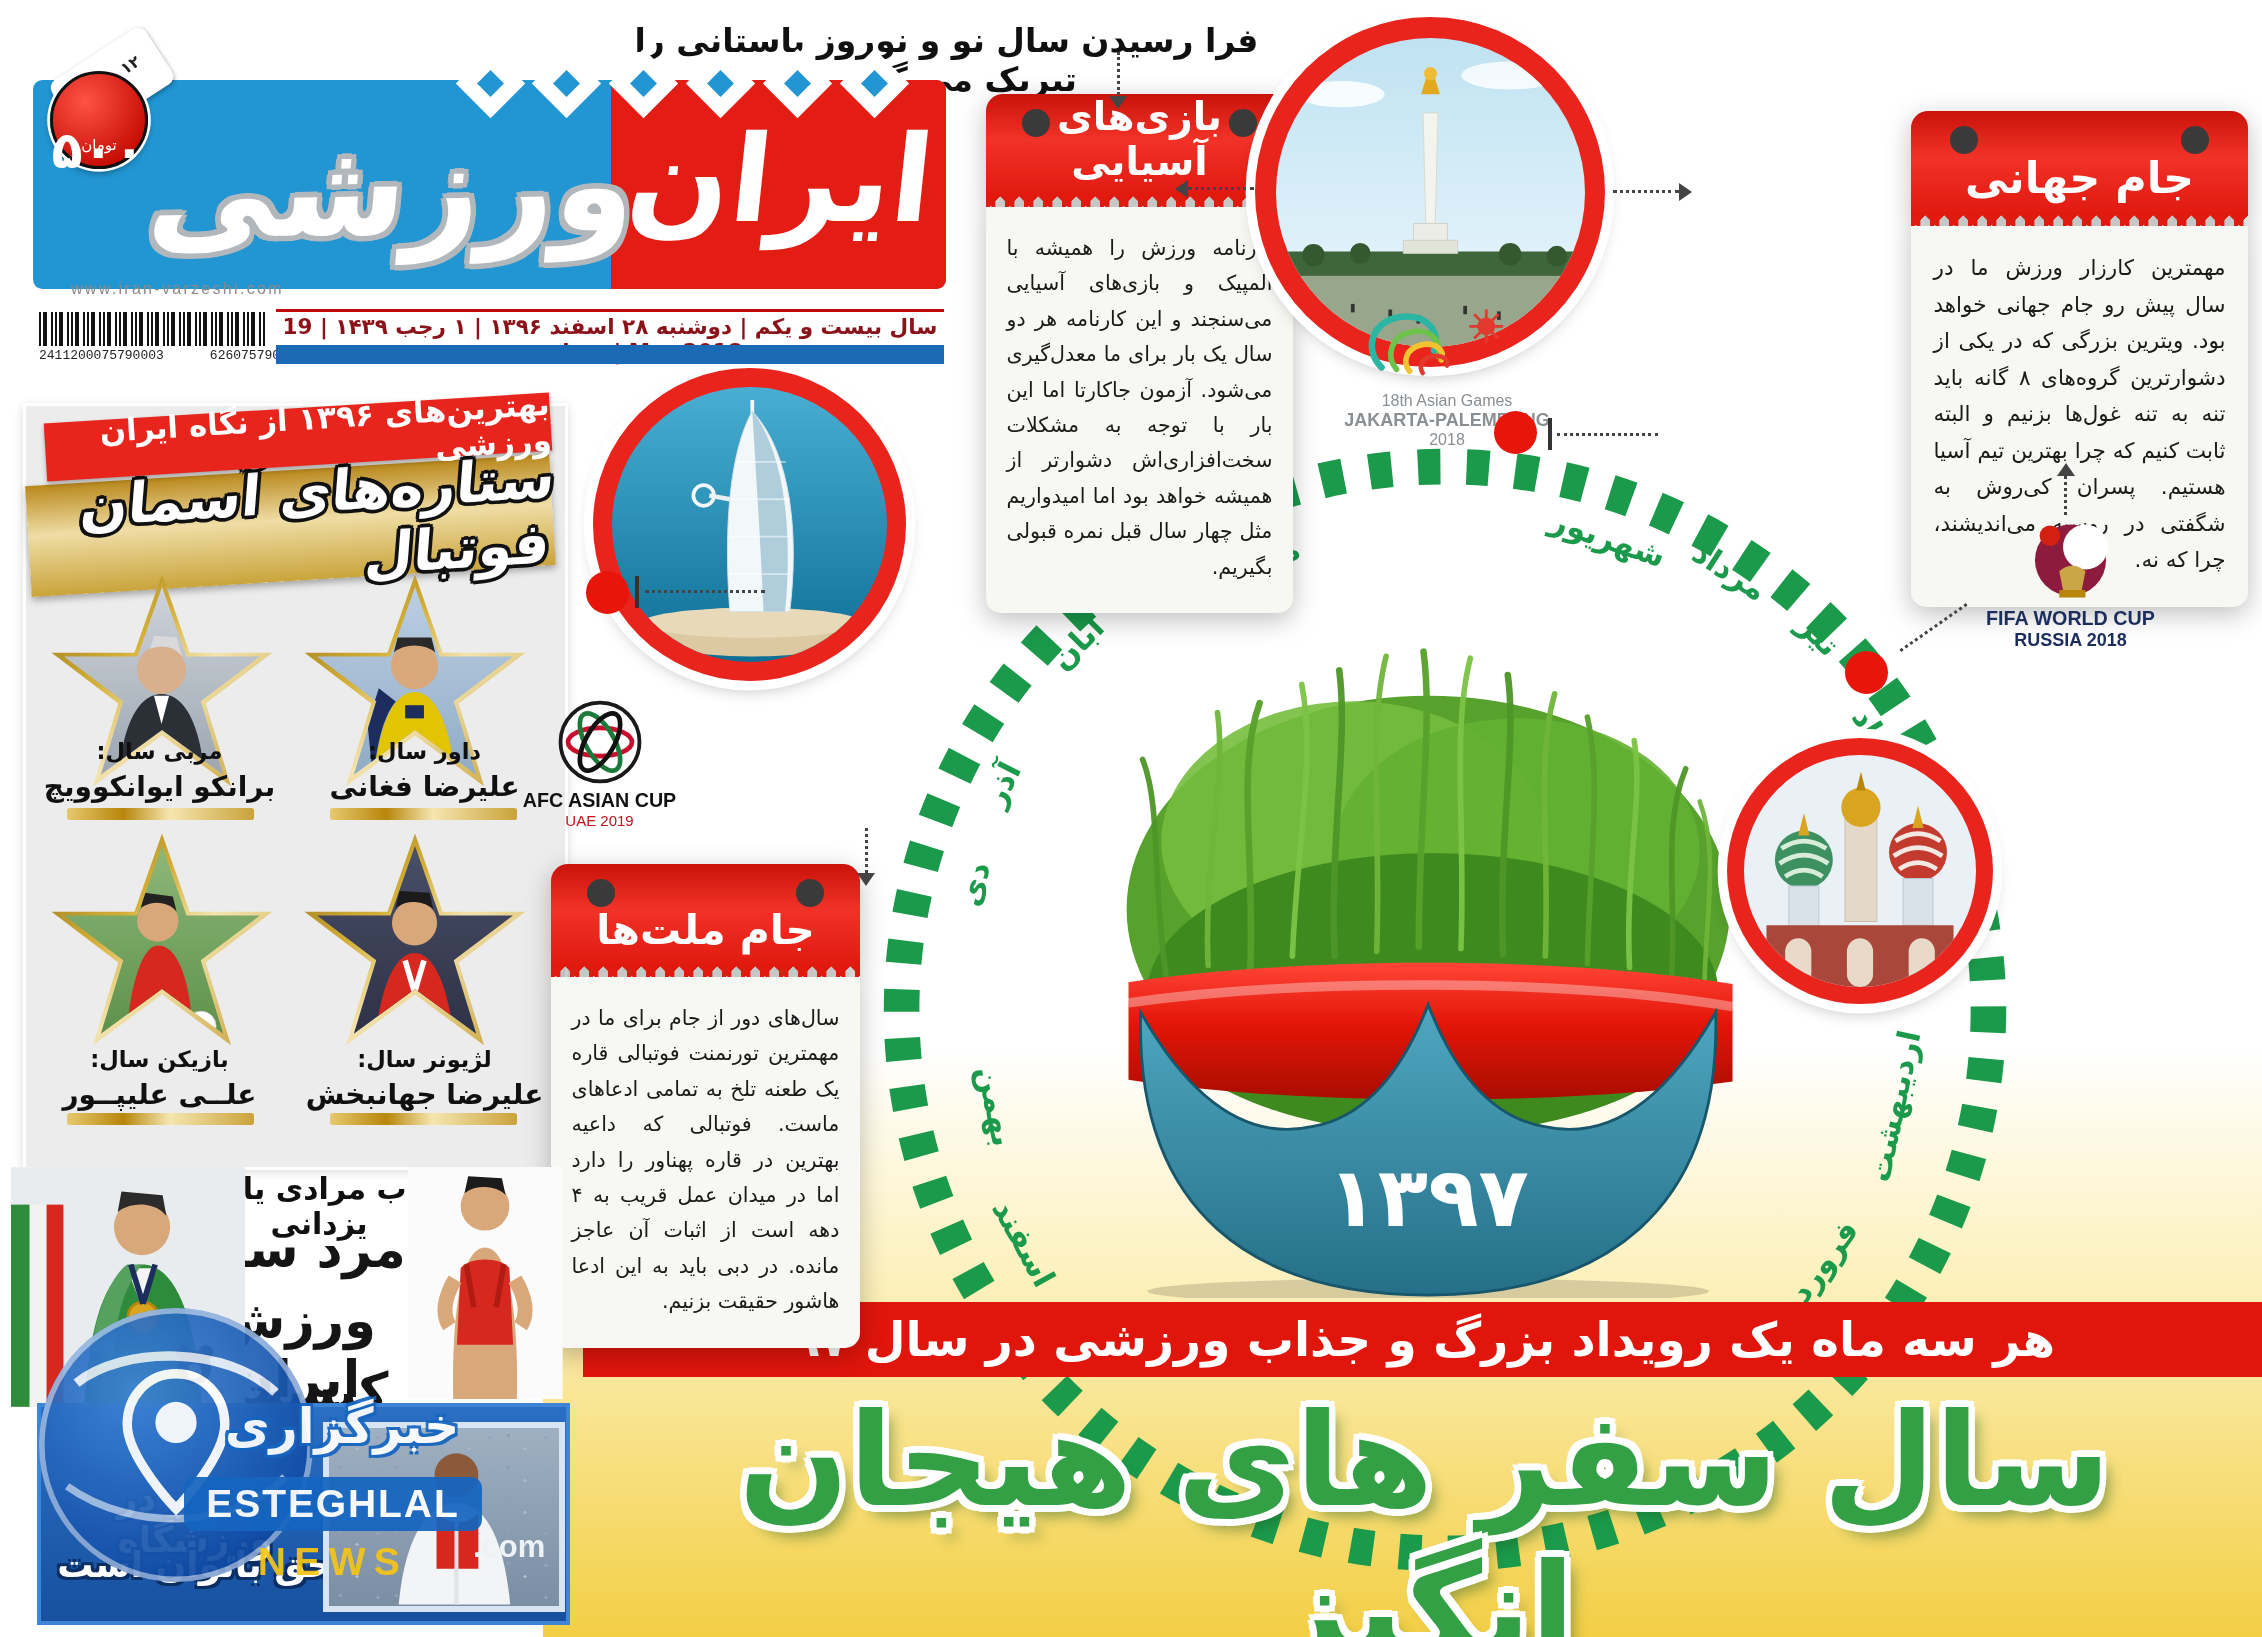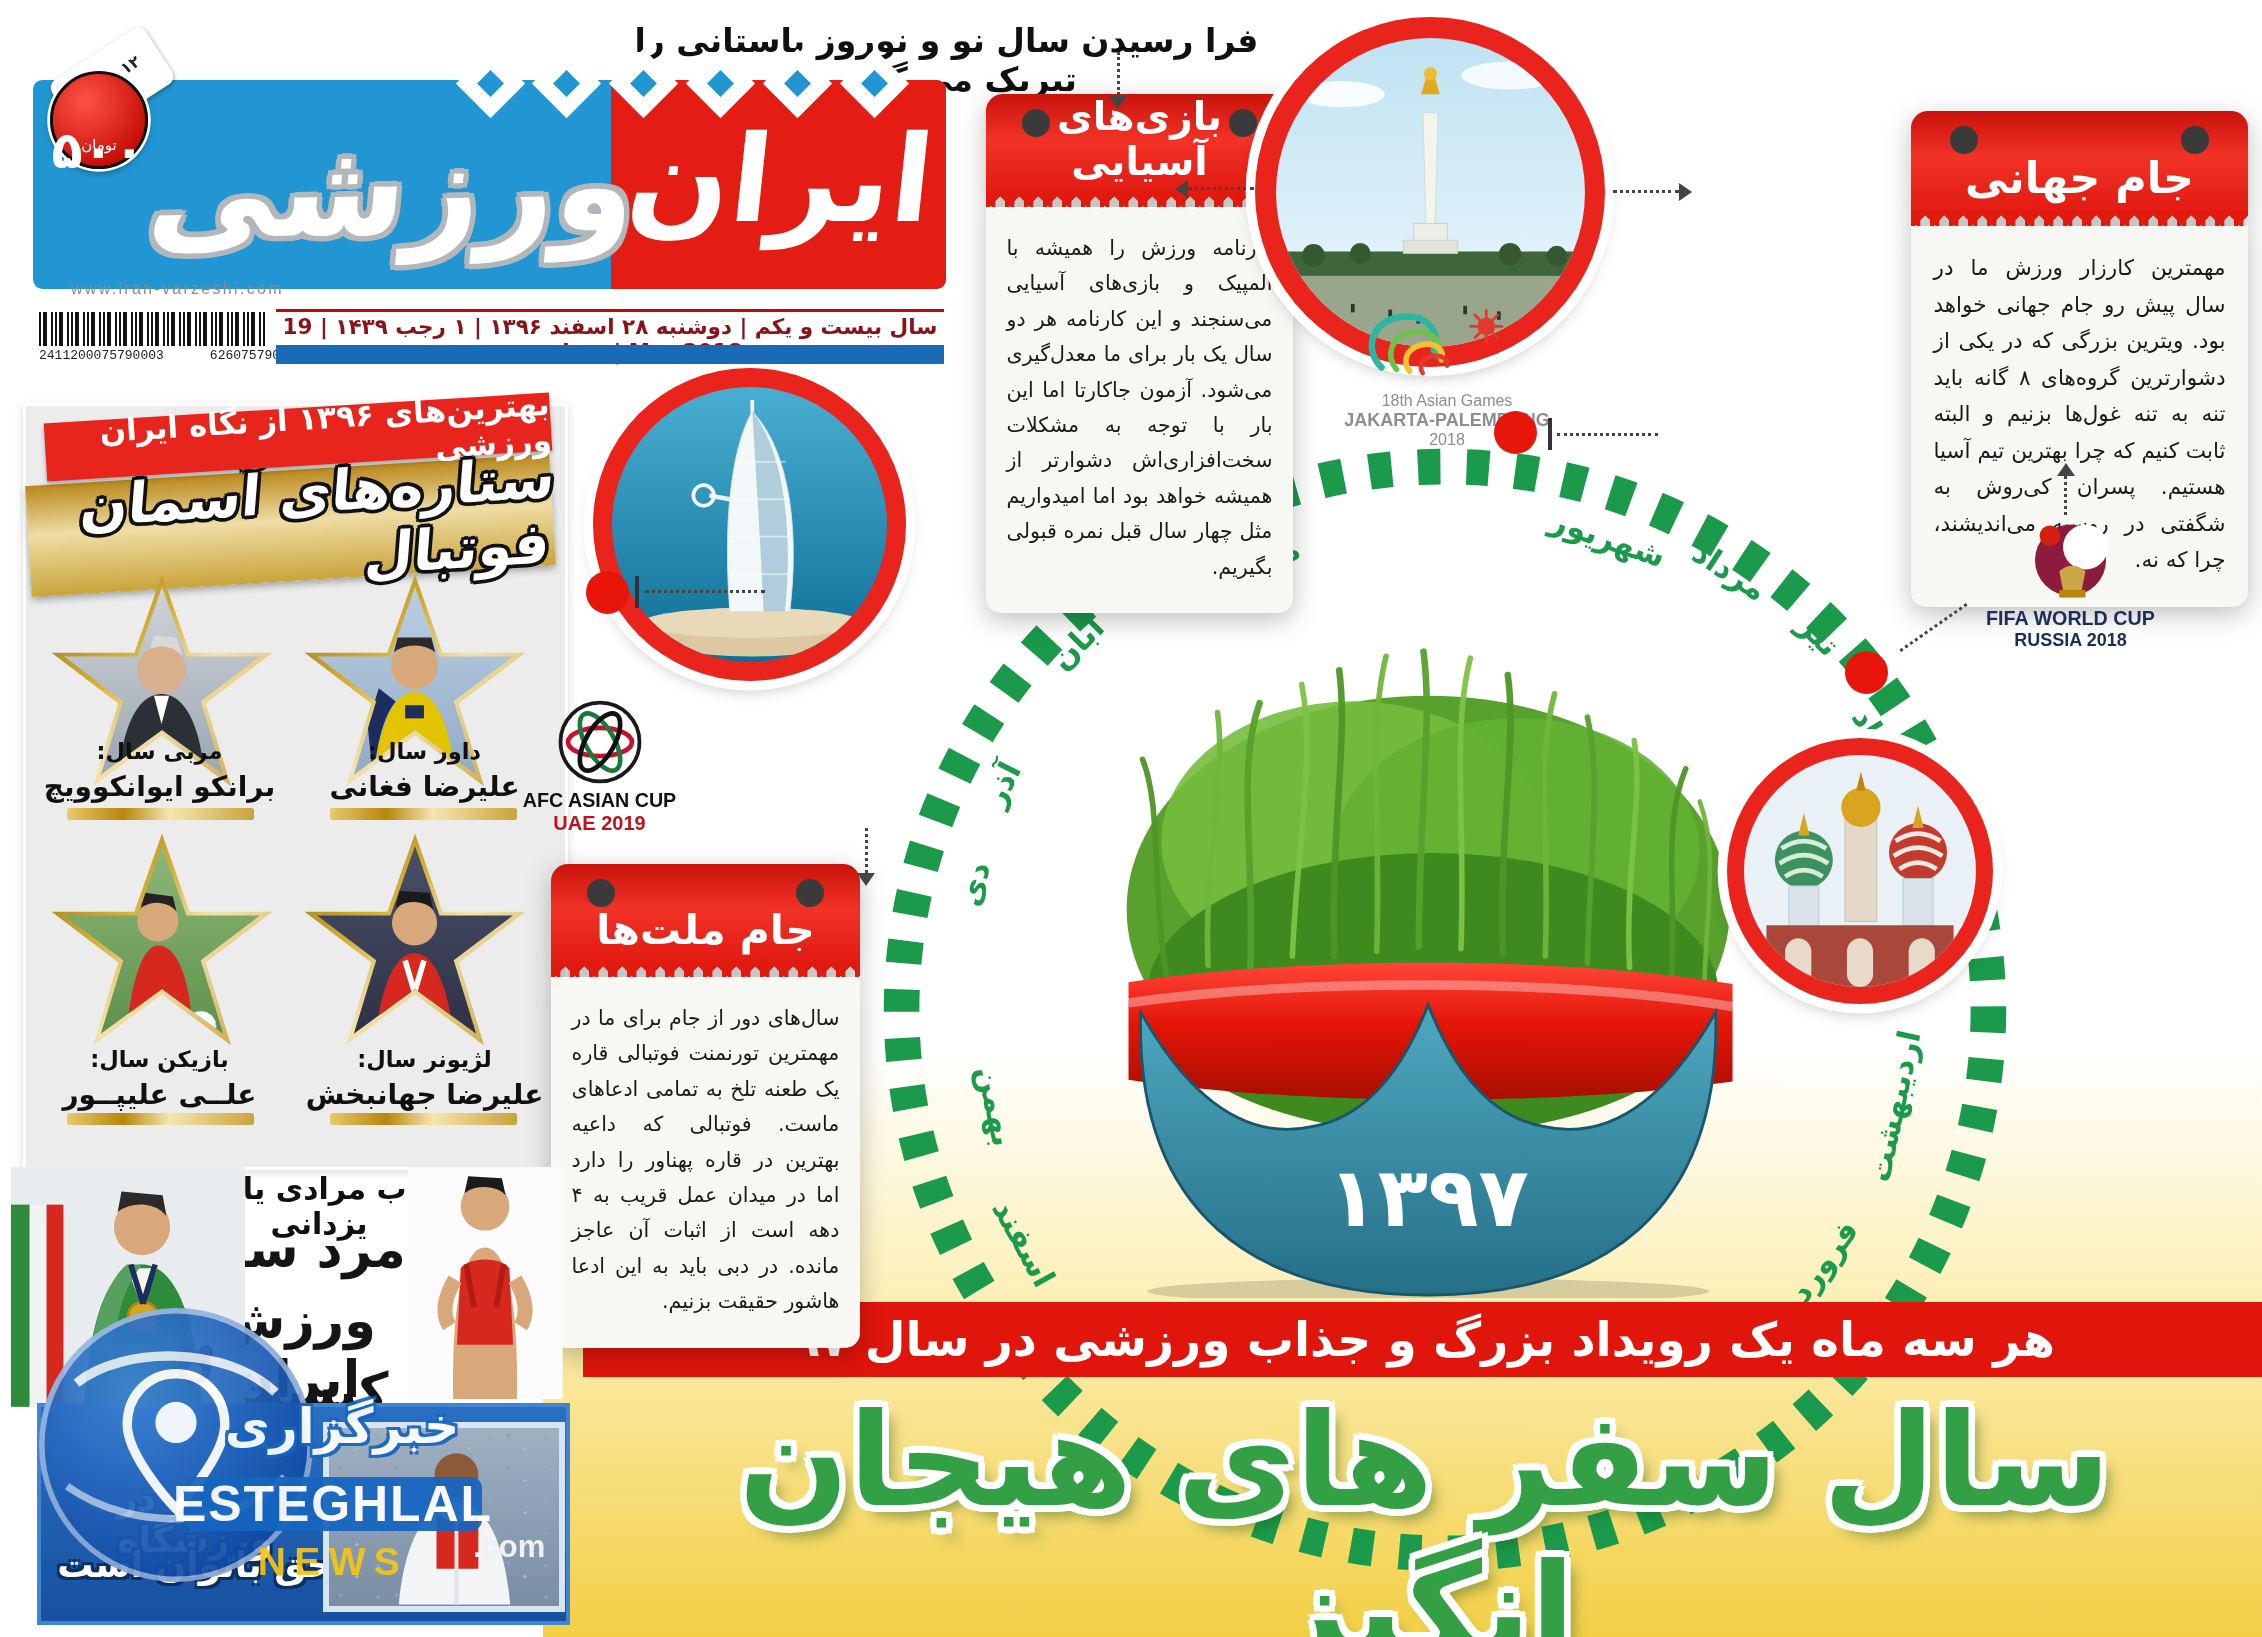--- a/index.html
+++ b/index.html
@@ -111,21 +111,21 @@
       linear-gradient(180deg,#9fb0c2,#7a8ea4);background-size:56px 32px,56px 32px,56px 32px,cover;}
   .dotcom{position:absolute;left:473px;top:1529px;color:#eef2f6;font-size:31px;font-weight:bold;z-index:8;font-family:"Liberation Sans",sans-serif;}
 
   
   .wm{z-index:9;opacity:.93;}
   .wm-ball{left:39px;top:1308px;width:274px;height:274px;border-radius:50%;
     background:radial-gradient(circle at 35% 30%,#3d84d6,#0d47a1 80%);box-shadow:inset 0 0 0 5.6px rgba(255,255,255,.5);}
   .wm-khabar{left:211px;top:1398px;width:262px;font-size:49px;font-weight:800;color:#fff;z-index:10;text-align:center;
     text-shadow:-2.8px -2.8px 0 #1565c0,2.8px -2.8px 0 #1565c0,-2.8px 2.8px 0 #1565c0,2.8px 2.8px 0 #1565c0;}
   .wm-bar{left:184px;top:1477px;width:298px;height:54px;background:#1565c0;border-radius:11.2px;z-index:10;
-    display:flex;align-items:center;justify-content:center;color:#fff;font-weight:800;font-size:50px;letter-spacing:1.9px;
+    display:flex;align-items:center;justify-content:center;color:#fff;font-weight:800;font-size:39px;letter-spacing:1.9px;
     font-family:"Liberation Sans",sans-serif;}
   .wm-news{left:211px;top:1540px;width:244px;text-align:center;color:#f5c518;font-weight:800;font-size:39px;letter-spacing:8.4px;z-index:10;
     font-family:"Liberation Sans",sans-serif;}
 </style>
 </head>
 <body>
 
 <div class="page">
 
   <div class="abs yellow-bg"></div>
@@ -487,21 +487,21 @@
     <svg width="94" height="94" viewBox="0 0 100 100" style="display:block;margin:0 auto;">
       <circle cx="50" cy="50" r="42" fill="#fff" stroke="#1a1a1a" stroke-width="4"></circle>
       <g fill="none" stroke-width="5">
         <ellipse cx="50" cy="50" rx="34" ry="15" stroke="#c8102e"></ellipse>
         <ellipse cx="50" cy="50" rx="34" ry="15" stroke="#1a7a3a" transform="rotate(60 50 50)"></ellipse>
         <ellipse cx="50" cy="50" rx="34" ry="15" stroke="#111111" transform="rotate(120 50 50)"></ellipse>
       </g>
     </svg>
     <div class="logo-txt">
       <div style="font-size:19.7px;font-weight:800;color:#111;">AFC ASIAN CUP</div>
-      <div style="font-size:20px;font-weight:bold;color:#c1121c;">UAE 2019</div>
+      <div style="font-size:15px;font-weight:normal;color:#c1121c;">UAE 2019</div>
     </div>
   </div>
 
   <div class="abs strip">
     <span class="fa">هر سه ماه یک رویداد بزرگ و جذاب ورزشی در سال ۹۷</span>
   </div>
   <div class="abs big-head fa">سال سفر های هیجان انگیز</div>
 
   <div class="abs kicker fa center">سهراب مرادی یا حسن یزدانی</div>
   <div class="moy fa" style="top:1220px;">مرد سال</div>

